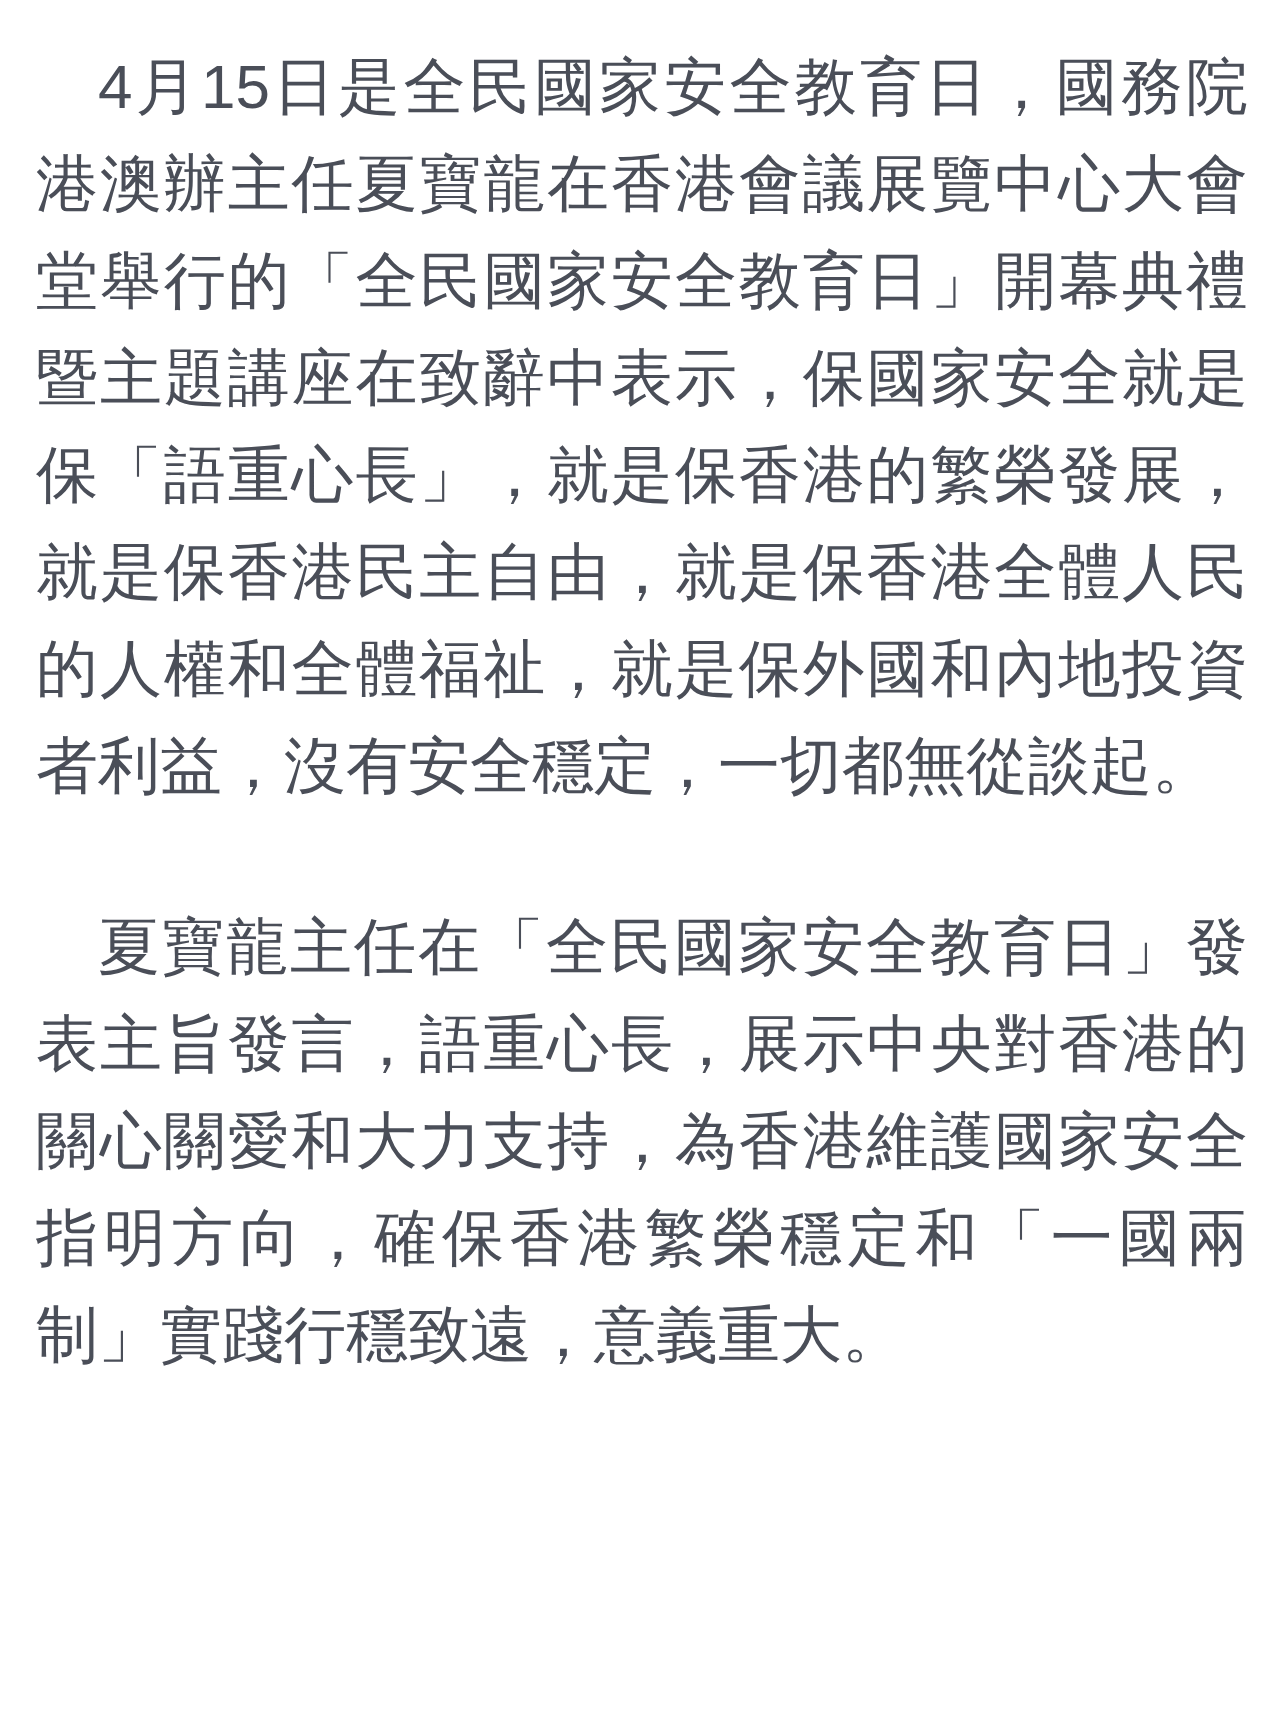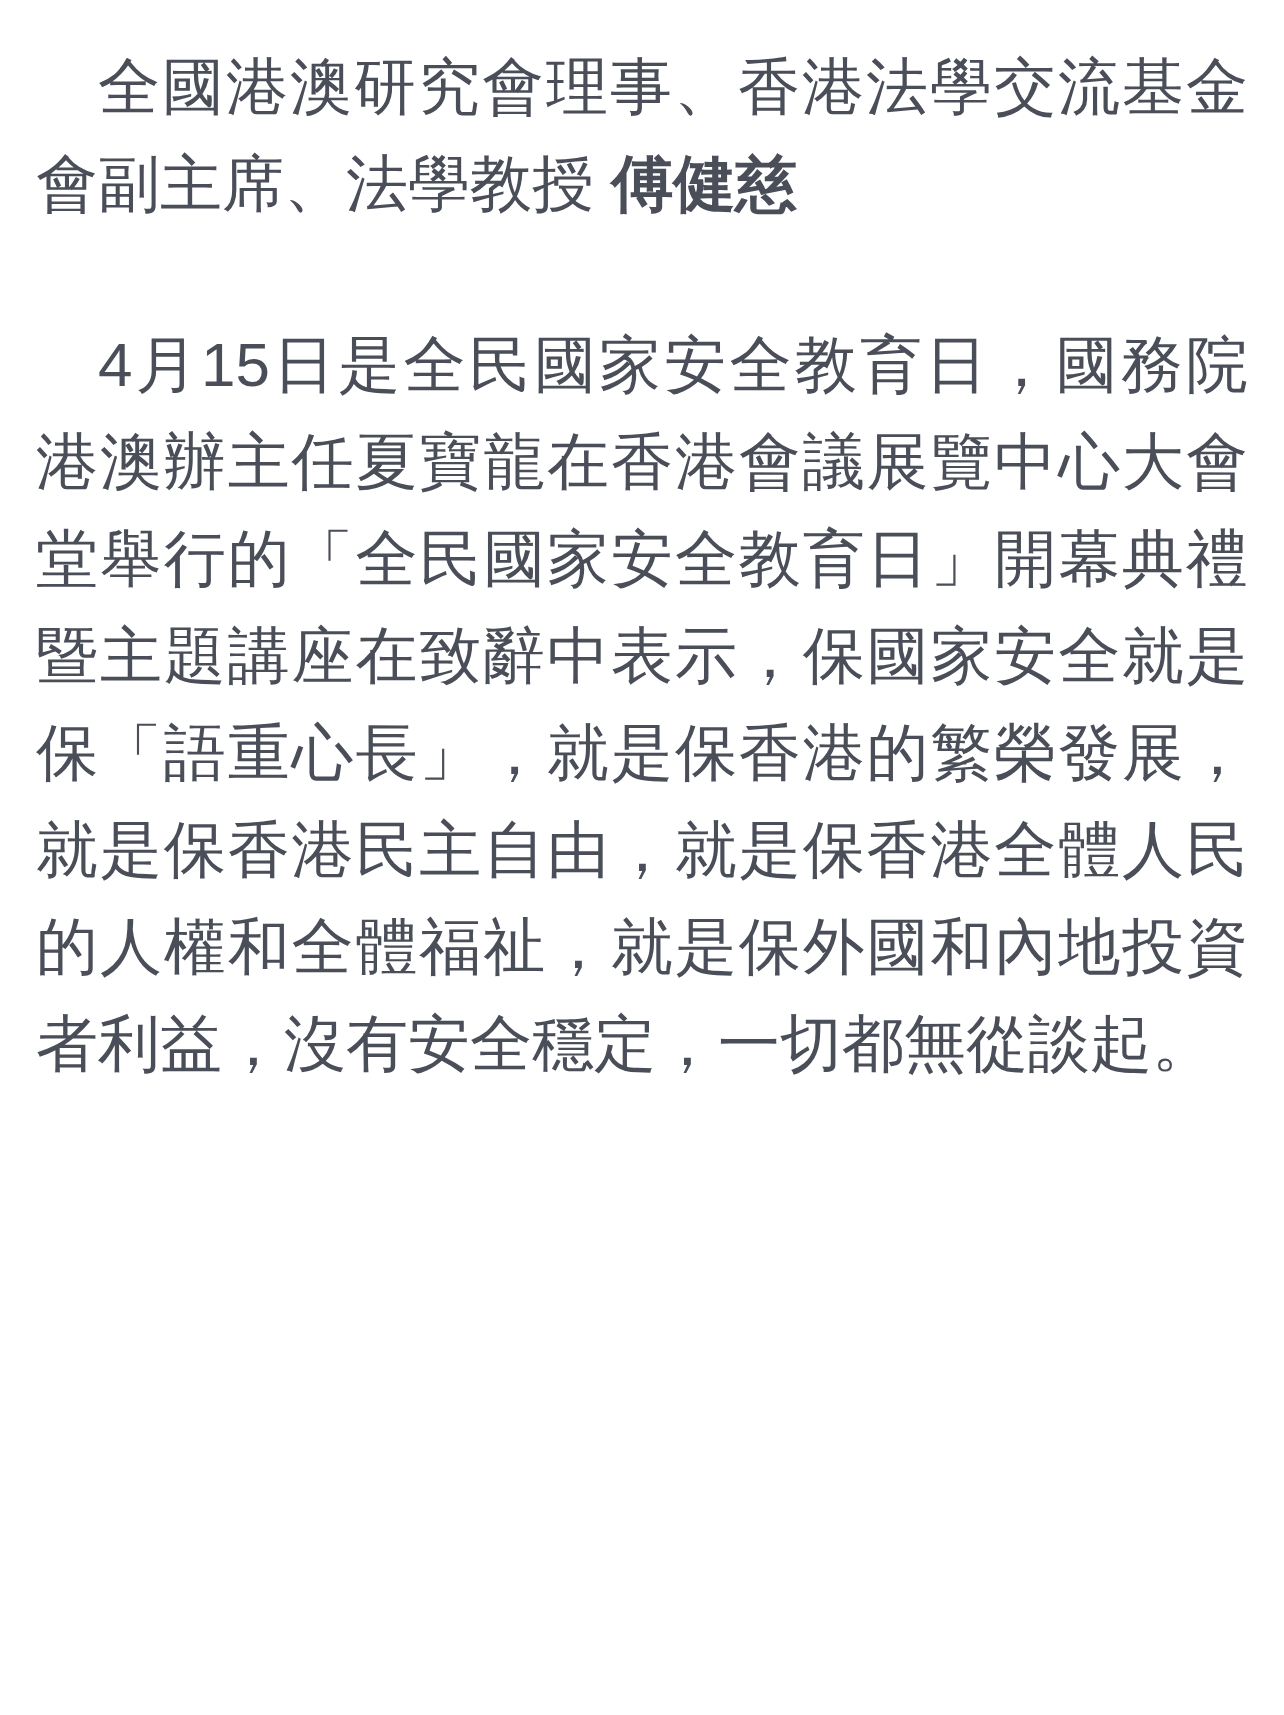--- a/index.html
+++ b/index.html
@@ -33,18 +33,18 @@
   }
   .author-name {
     font-weight: 700;
   }
 </style>
 </head>
 <body>
 
 <article class="article">
 
-  <p class="para"><span>全國港澳研究會理事、香港法學交流基金會副主席、法學教授 </span><span class="author-name">傅健慈</span></p>
 
   <p class="para">4月15日是全民國家安全教育日，國務院港澳辦主任夏寶龍在香港會議展覽中心大會堂舉行的「全民國家安全教育日」開幕典禮暨主題講座在致辭中表示，保國家安全就是保「語重心長」，就是保香港的繁榮發展，就是保香港民主自由，就是保香港全體人民的人權和全體福祉，就是保外國和內地投資者利益，沒有安全穩定，一切都無從談起。</p>
 
+  <p class="para">夏寶龍主任在「全民國家安全教育日」發表主旨發言，語重心長，展示中央對香港的關心關愛和大力支持，為香港維護國家安全指明方向，確保香港繁榮穩定和「一國兩制」實踐行穩致遠，意義重大。</p>
 
 </article>
 
 </body></html>

